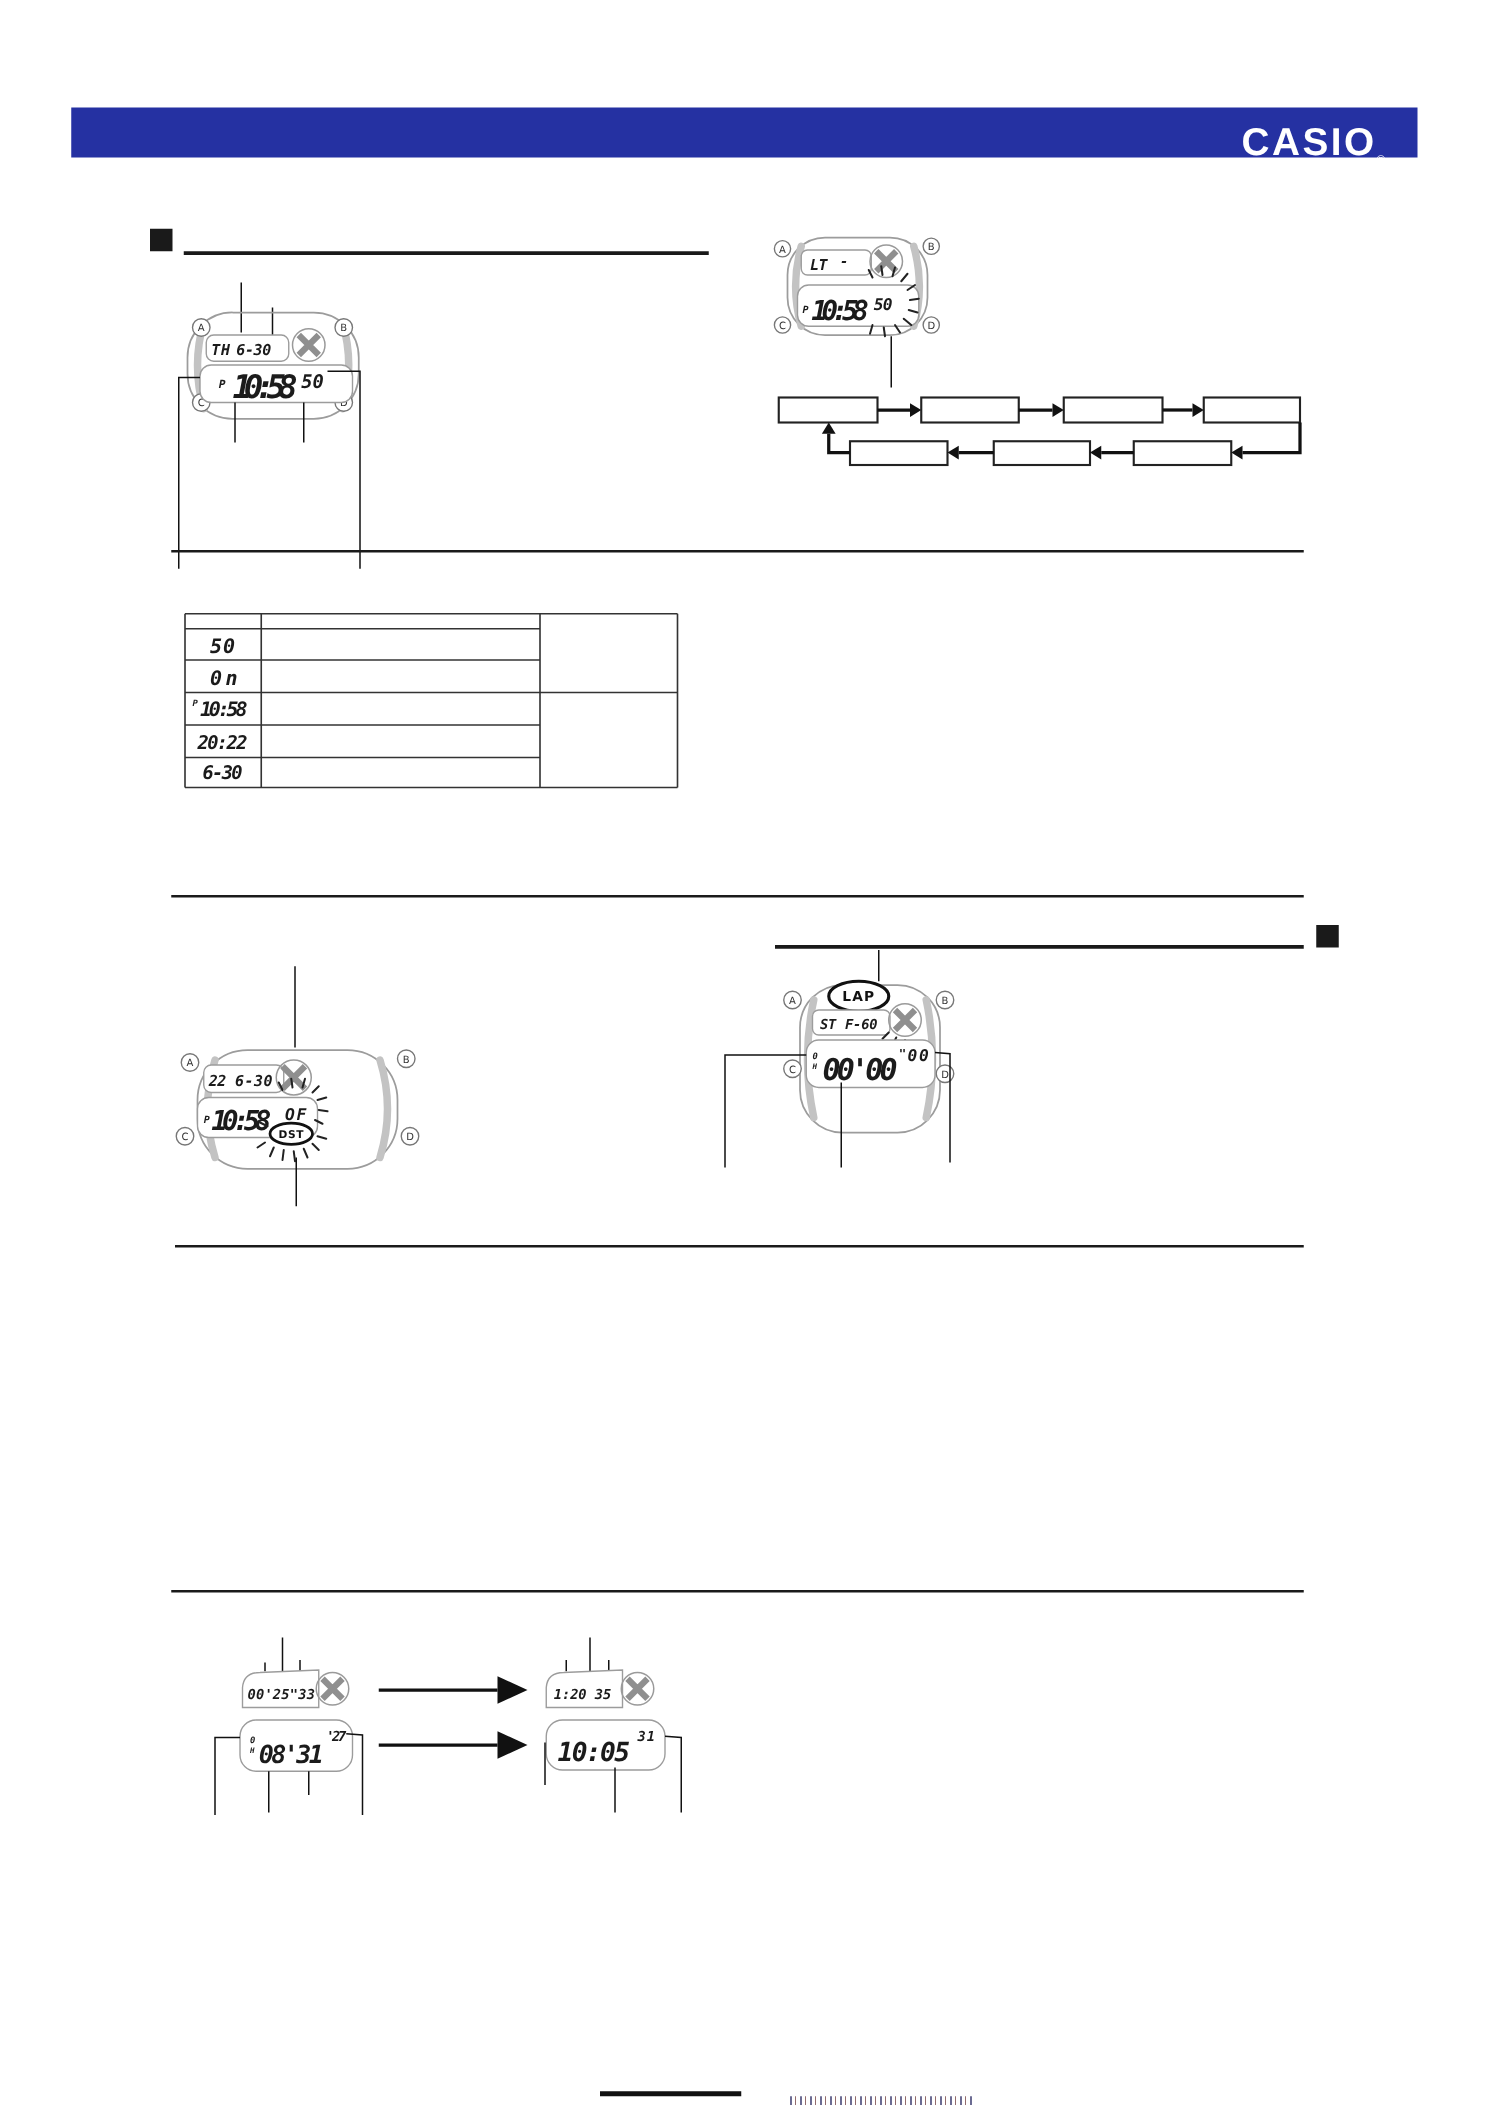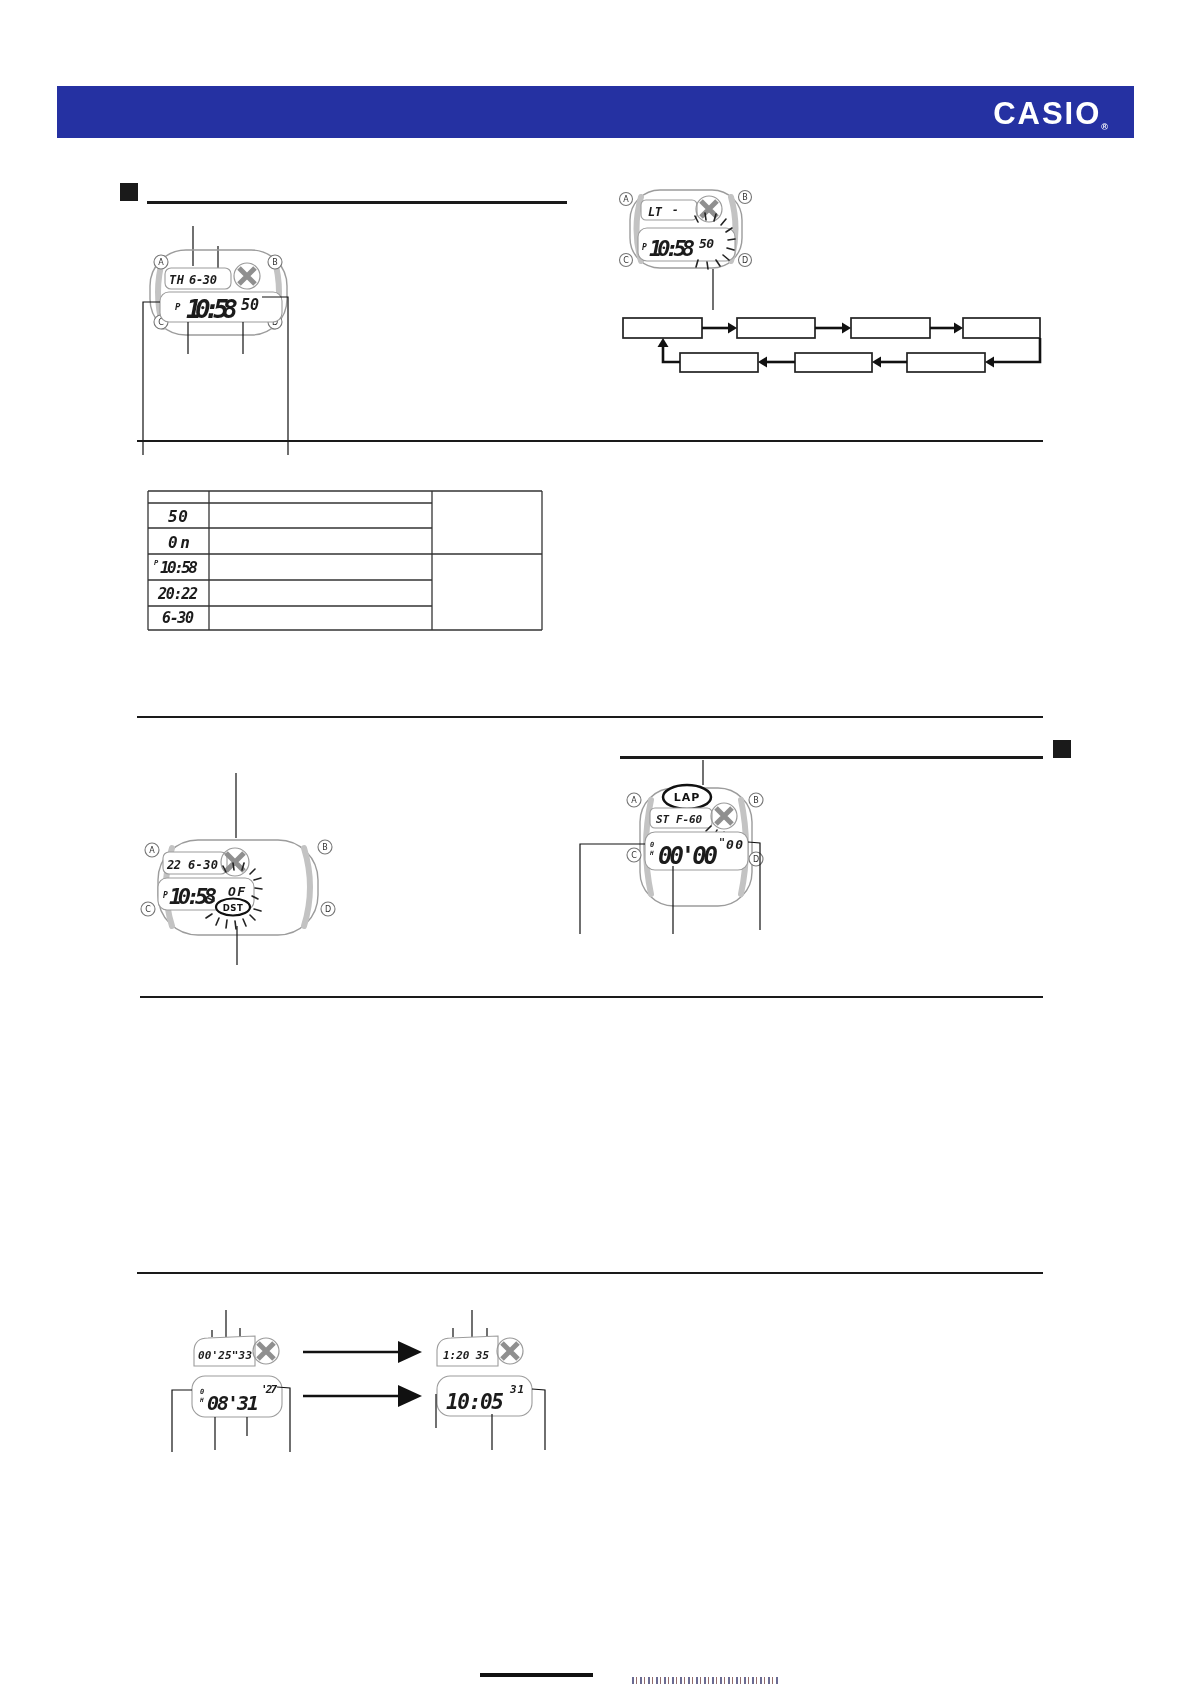--- a/index.html
+++ b/index.html
@@ -1,21 +1,21 @@
 <!DOCTYPE html>
 <html><head>
 <meta charset="utf-8">
 <style>
   html,body{margin:0;padding:0;background:#fff;}
   .page{position:relative;width:1191px;height:1685px;background:#fff;overflow:hidden;
         font-family:"Liberation Sans",sans-serif;}
   .abs{position:absolute;}
 
   
-  .bluebar{position:absolute;left:57px;top:86px;width:1077px;height:52px;}
+  .bluebar{position:absolute;left:57px;top:86px;width:1077px;height:40px;}
   .casio{position:absolute;right:26px;top:10px;color:#fff;font-weight:bold;
          font-size:31px;letter-spacing:2px;font-family:"Liberation Sans",sans-serif;}
   .casio .reg{font-size:9px;font-weight:bold;vertical-align:-6px;letter-spacing:0;}
 
   .bullet{position:absolute;width:18px;height:18px;background:#1a1a1a;}
   .hline{position:absolute;background:#1a1a1a;}
 
   
   svg{overflow:visible;}
   .case{fill:none;stroke:#9c9c9c;stroke-width:1.4;}

